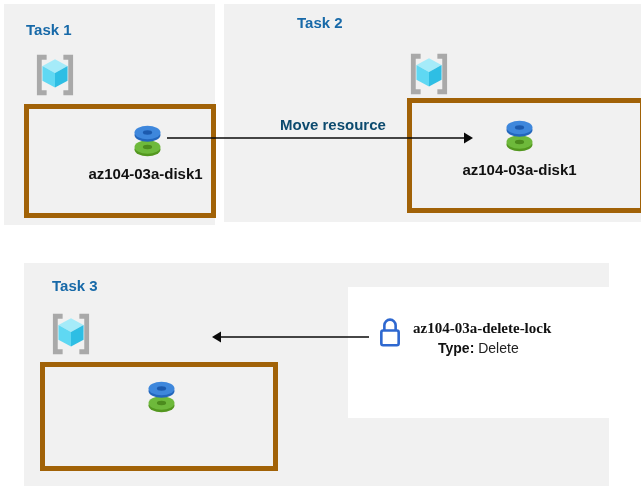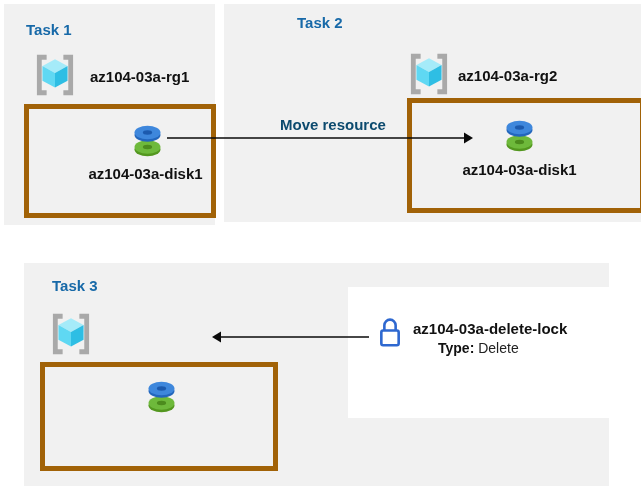--- a/index.html
+++ b/index.html
@@ -26,21 +26,21 @@
   .icon{position:absolute;}
   .centered{text-align:center;}
   #annotation-white-box{
     position:absolute;left:348px;top:287px;width:293px;height:131px;
     background:#ffffff;
   }
   #lock-icon-tile{
     position:absolute;left:374px;top:312px;width:32px;height:40px;
     background:#ffffff;display:flex;align-items:center;justify-content:center;
   }
-  #lock-name{position:absolute;left:413px;top:320px;font-weight:bold;font-size:15px;color:#111;white-space:nowrap;}
+  #lock-name{position:absolute;left:413px;top:320px;font-weight:bold;font-size:15px;color:#111;white-space:nowrap;font-family:Liberation Serif, serif;}
   #lock-type{position:absolute;left:438px;top:340px;font-size:14px;color:#222;white-space:nowrap;}
   #lock-type b{color:#111;}
   svg{display:block;}
   .arrow{position:absolute;}
   #move-label{position:absolute;left:280px;top:116px;font-weight:bold;font-size:15px;color:#0c4a6e;white-space:nowrap;}
 </style>
 </head>
 <body>
 
 <div class="panel" id="panel-task1">
@@ -48,21 +48,20 @@
 
   <span class="icon" style="left:28px;top:48px;">
     <svg width="46" height="46" viewBox="0 0 44 44">
       <path d="M14 5 L7 5 L7 39 L14 39" fill="none" stroke="#A9A9A9" stroke-width="4.6"></path>
       <path d="M30 5 L37 5 L37 39 L30 39" fill="none" stroke="#A9A9A9" stroke-width="4.6"></path>
       <polygon points="22,7 34,13.5 22,20 10,13.5" fill="#A5EBF9"></polygon>
       <polygon points="10,13.5 22,20 22,34 10,27.5" fill="#5FD8F3"></polygon>
       <polygon points="34,13.5 22,20 22,34 34,27.5" fill="#2EBEE4"></polygon>
     </svg>
   </span>
-  <div class="res-label" style="left:86px;top:64px;">az104-03a-rg1</div>
 
   <div class="disk-box" style="left:20px;top:100px;width:182px;height:104px;">
     <span class="icon" style="left:100px;top:13px;">
       <svg width="37" height="36" viewBox="0 0 36 36">
         <ellipse cx="18" cy="27.5" rx="13" ry="6.8" fill="#53971F"></ellipse>
         <ellipse cx="18" cy="25" rx="13" ry="6.8" fill="#6EB93B"></ellipse>
         <ellipse cx="18" cy="25" rx="4.6" ry="2.2" fill="#4C8B1D"></ellipse>
         <ellipse cx="18" cy="13" rx="13" ry="6.8" fill="#2366BC"></ellipse>
         <ellipse cx="18" cy="10.5" rx="13" ry="6.8" fill="#3E87DC"></ellipse>
         <ellipse cx="18" cy="10.5" rx="4.6" ry="2.2" fill="#1C5AAE"></ellipse>
@@ -77,21 +76,20 @@
 
   <span class="icon" style="left:182px;top:47px;">
     <svg width="46" height="46" viewBox="0 0 44 44">
       <path d="M14 5 L7 5 L7 39 L14 39" fill="none" stroke="#A9A9A9" stroke-width="4.6"></path>
       <path d="M30 5 L37 5 L37 39 L30 39" fill="none" stroke="#A9A9A9" stroke-width="4.6"></path>
       <polygon points="22,7 34,13.5 22,20 10,13.5" fill="#A5EBF9"></polygon>
       <polygon points="10,13.5 22,20 22,34 10,27.5" fill="#5FD8F3"></polygon>
       <polygon points="34,13.5 22,20 22,34 34,27.5" fill="#2EBEE4"></polygon>
     </svg>
   </span>
-  <div class="res-label" style="left:234px;top:63px;">az104-03a-rg2</div>
 
   <div class="disk-box" style="left:183px;top:94px;width:228px;height:105px;">
     <span class="icon" style="left:89px;top:14px;">
       <svg width="37" height="36" viewBox="0 0 36 36">
         <ellipse cx="18" cy="27.5" rx="13" ry="6.8" fill="#53971F"></ellipse>
         <ellipse cx="18" cy="25" rx="13" ry="6.8" fill="#6EB93B"></ellipse>
         <ellipse cx="18" cy="25" rx="4.6" ry="2.2" fill="#4C8B1D"></ellipse>
         <ellipse cx="18" cy="13" rx="13" ry="6.8" fill="#2366BC"></ellipse>
         <ellipse cx="18" cy="10.5" rx="13" ry="6.8" fill="#3E87DC"></ellipse>
         <ellipse cx="18" cy="10.5" rx="4.6" ry="2.2" fill="#1C5AAE"></ellipse>

